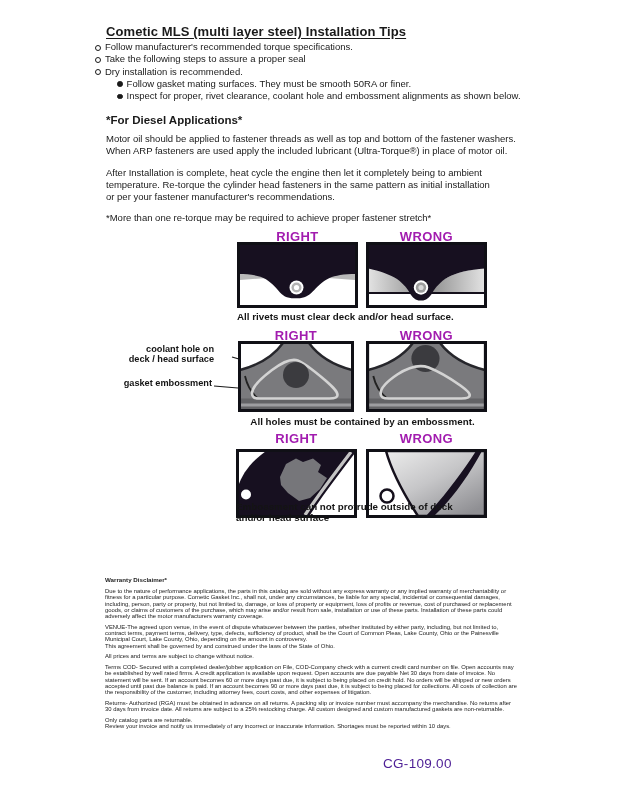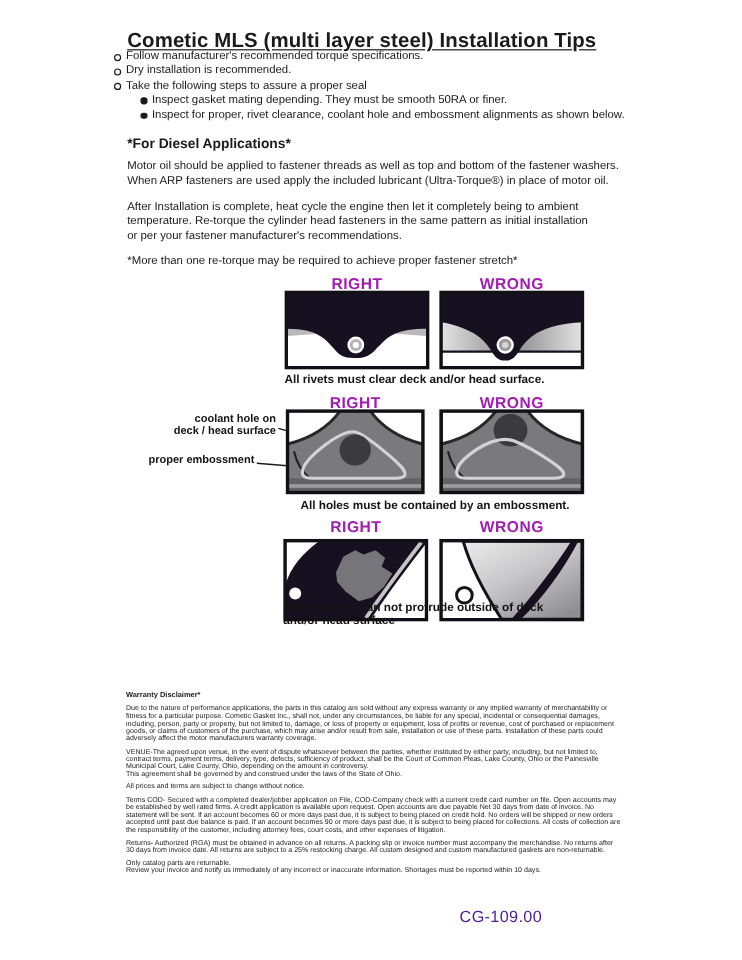--- a/index.html
+++ b/index.html
@@ -3,21 +3,21 @@
 <meta charset="utf-8">
 <style>
   html,body{margin:0;padding:0;background:#ffffff;}
   .page{
     position:relative;width:618px;height:800px;background:#ffffff;overflow:hidden;
     font-family:"Liberation Sans","DejaVu Sans",sans-serif;color:#1a1a1a;
   }
   .abs{position:absolute;}
   
   .title{
-    left:106px;top:24px;font-size:17px;font-weight:bold;
+    left:106px;top:24px;font-size:13px;font-weight:bold;
     text-decoration:underline;text-underline-offset:2px;letter-spacing:.1px;
   }
   
   .tips{left:95px;top:41px;width:440px;font-size:9.5px;line-height:12.3px;}
   .tip{display:flex;align-items:flex-start;}
   .tip.sub{padding-left:22px;}
   .bul{flex:0 0 auto;width:4px;height:4px;border:1px solid #1a1a1a;border-radius:50%;
        margin:3.6px 4px 0 0;background:transparent;}
   .tip.sub .bul{background:#1a1a1a;width:3.6px;height:3.6px;}
   
@@ -49,29 +49,29 @@
 
   <div class="abs title">Cometic MLS (multi layer steel) Installation Tips</div>
 
   <div class="abs tips">
     <div class="tip">
       <span class="bul"></span>
       <span>Follow manufacturer's recommended torque specifications.</span>
     </div>
     <div class="tip">
       <span class="bul"></span>
+      <span>Take the following steps to assure a proper seal</span>
+    </div>
+    <div class="tip">
+      <span class="bul"></span>
       <span>Dry installation is recommended.</span>
     </div>
-    <div class="tip">
-      <span class="bul"></span>
-      <span>Take the following steps to assure a proper seal</span>
-    </div>
     <div class="tip sub">
       <span class="bul"></span>
-      <span>Inspect gasket mating depending.  They must be smooth 50RA or finer.</span>
+      <span>Follow gasket mating surfaces.  They must be smooth 50RA or finer.</span>
     </div>
     <div class="tip sub">
       <span class="bul"></span>
       <span>Inspect for proper, rivet clearance, coolant hole and embossment alignments as shown below.</span>
     </div>
   </div>
 
   <div class="abs diesel">
     <h2>*For Diesel Applications*</h2>
     <p>Motor oil should be applied to fastener threads as well as top and bottom of the fastener washers.
@@ -116,23 +116,23 @@
     <circle cx="55" cy="45.5" r="5.2" fill="#9c9c9c"></circle>
     <circle cx="55" cy="45.5" r="2.6" fill="#d8d8d8"></circle>
     <rect class="panel-border" x="1.5" y="1.5" width="118" height="63"></rect>
   </svg>
 
   <div class="abs cap" style="left:237px;top:311px;width:280px;">All rivets must clear deck and/or head surface.</div>
 
   <div class="abs lbl" style="left:238px;top:328px;width:116px;">RIGHT</div>
   <div class="abs lbl" style="left:366px;top:328px;">WRONG</div>
 
-  <div class="abs ann" style="left:100px;top:345px;width:130px;text-align:right;">coolant hole on
+  <div class="abs ann" style="left:84px;top:345px;width:130px;text-align:right;">coolant hole on
 deck / head surface</div>
-  <div class="abs ann" style="left:100px;top:379px;width:112px;">proper embossment</div>
+  <div class="abs ann" style="left:100px;top:379px;width:112px;">gasket embossment</div>
 
   <svg class="abs" style="left:0;top:330px;" width="618" height="100" viewBox="0 0 618 100">
     <line x1="232" y1="27" x2="292" y2="44" stroke="#1a1a1a" stroke-width="1.2"></line>
     <line x1="214" y1="56" x2="262" y2="60" stroke="#1a1a1a" stroke-width="1.2"></line>
   </svg>
 
   <svg class="abs panel" style="left:238px;top:341px;" width="116" height="71" viewBox="0 0 116 71">
     <rect x="2" y="2" width="112" height="67" fill="#7a7a7d"></rect>
     <rect x="2" y="57.5" width="112" height="11.5" fill="#636366"></rect>
     <rect x="2" y="62.5" width="112" height="3" fill="#9d9da0"></rect>

